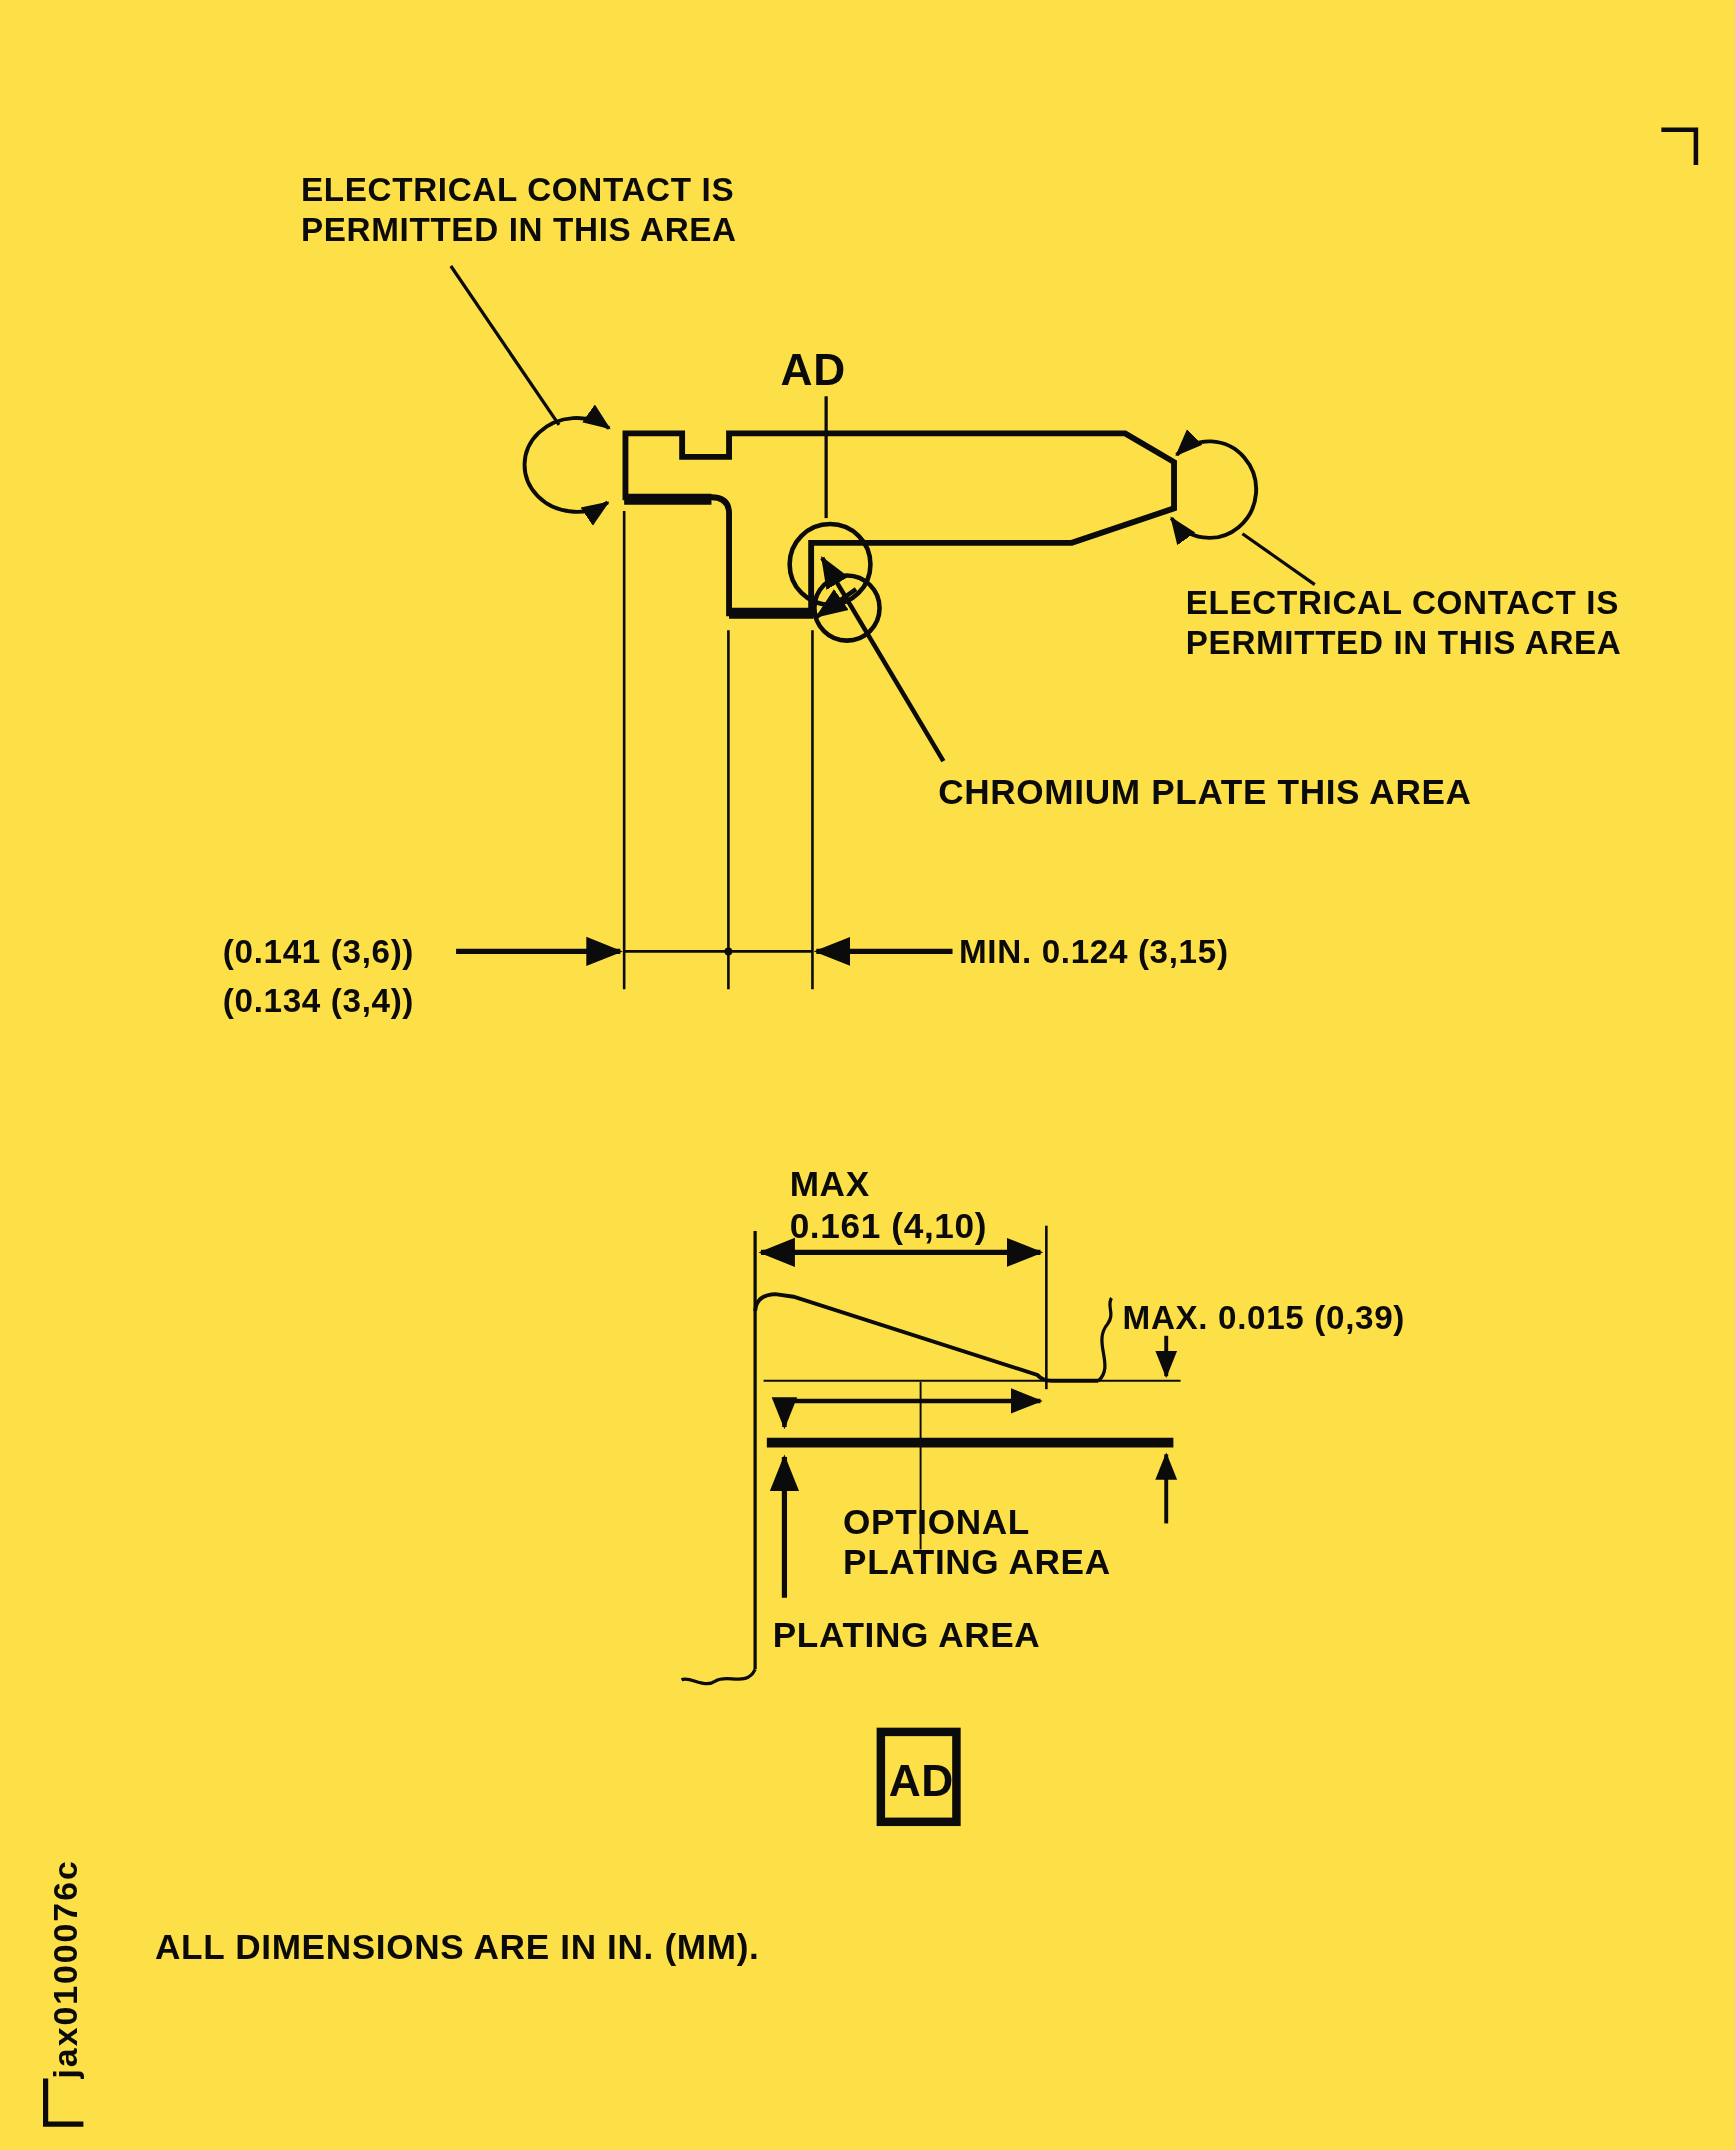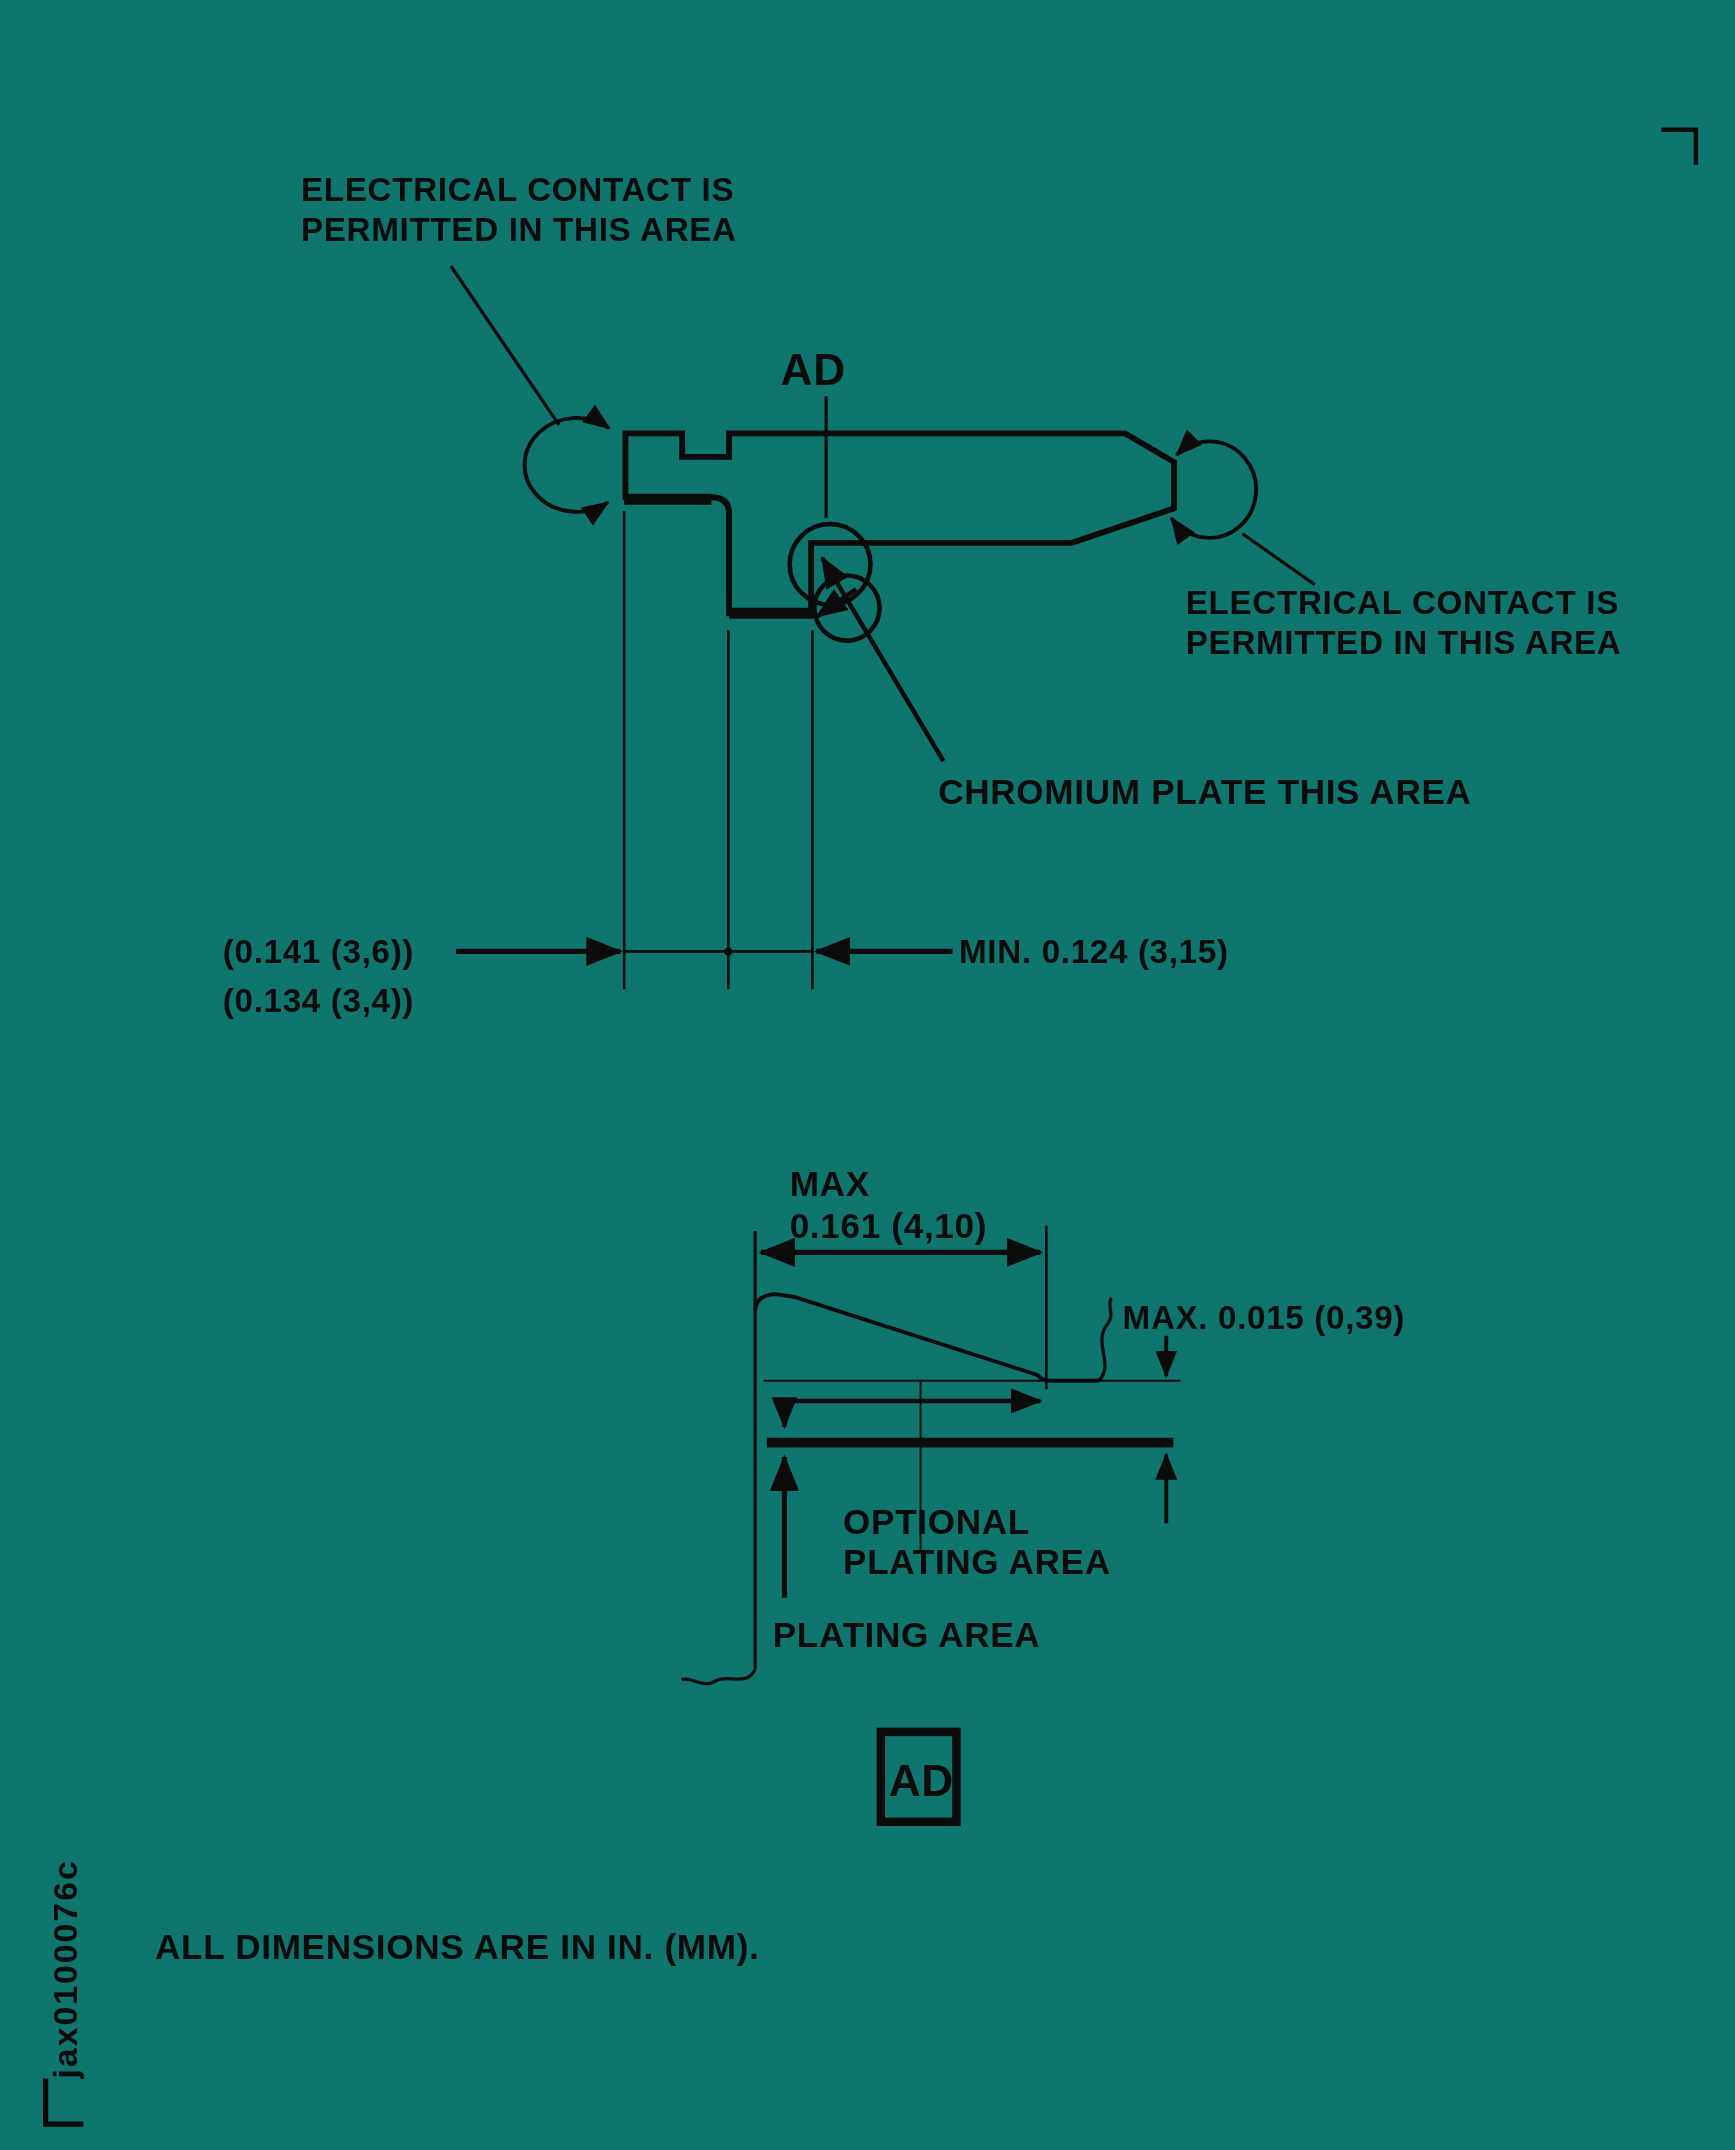--- a/index.html
+++ b/index.html
@@ -1,16 +1,16 @@
 <!DOCTYPE html>
 <html style="font-size:10.4px"><head>
 <meta charset="utf-8">
 <style>
   html,body{margin:0;padding:0;background:#ffffff;}
-  .page{position:relative;width:1735px;height:2151px;background:#0f766e;overflow:hidden;}
+  .page{position:relative;width:1735px;height:2151px;background:#fde047;overflow:hidden;}
   svg{display:block;width:1735px;height:2151px;}
   .stroke{stroke:#0b0b0b;fill:none;}
   .lbl{font-family:"Liberation Sans", sans-serif;font-weight:bold;fill:#0b0b0b;letter-spacing:1px;}
   .s50{font-size:51px;}
   .s54{font-size:54px;}
   .s68{font-size:68px;}
   .code{font-size:52px;letter-spacing:3px;}
 </style>
 </head>
 <body>

